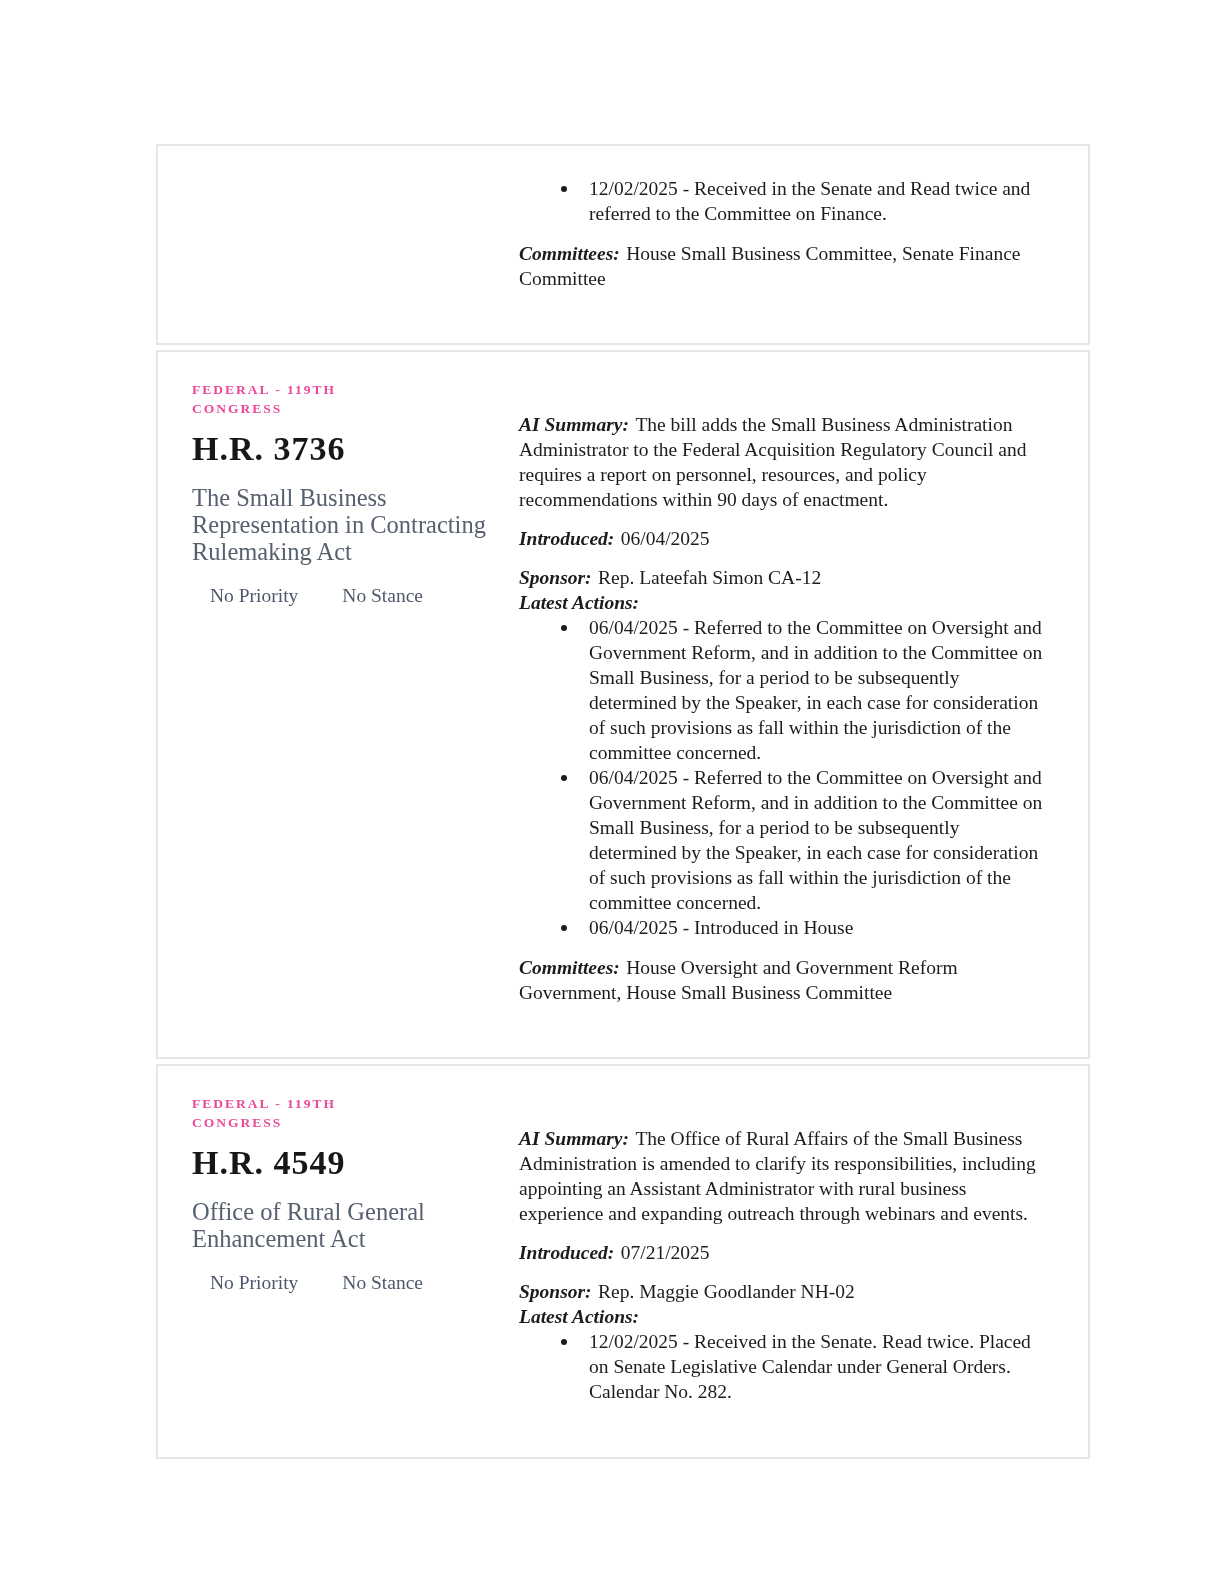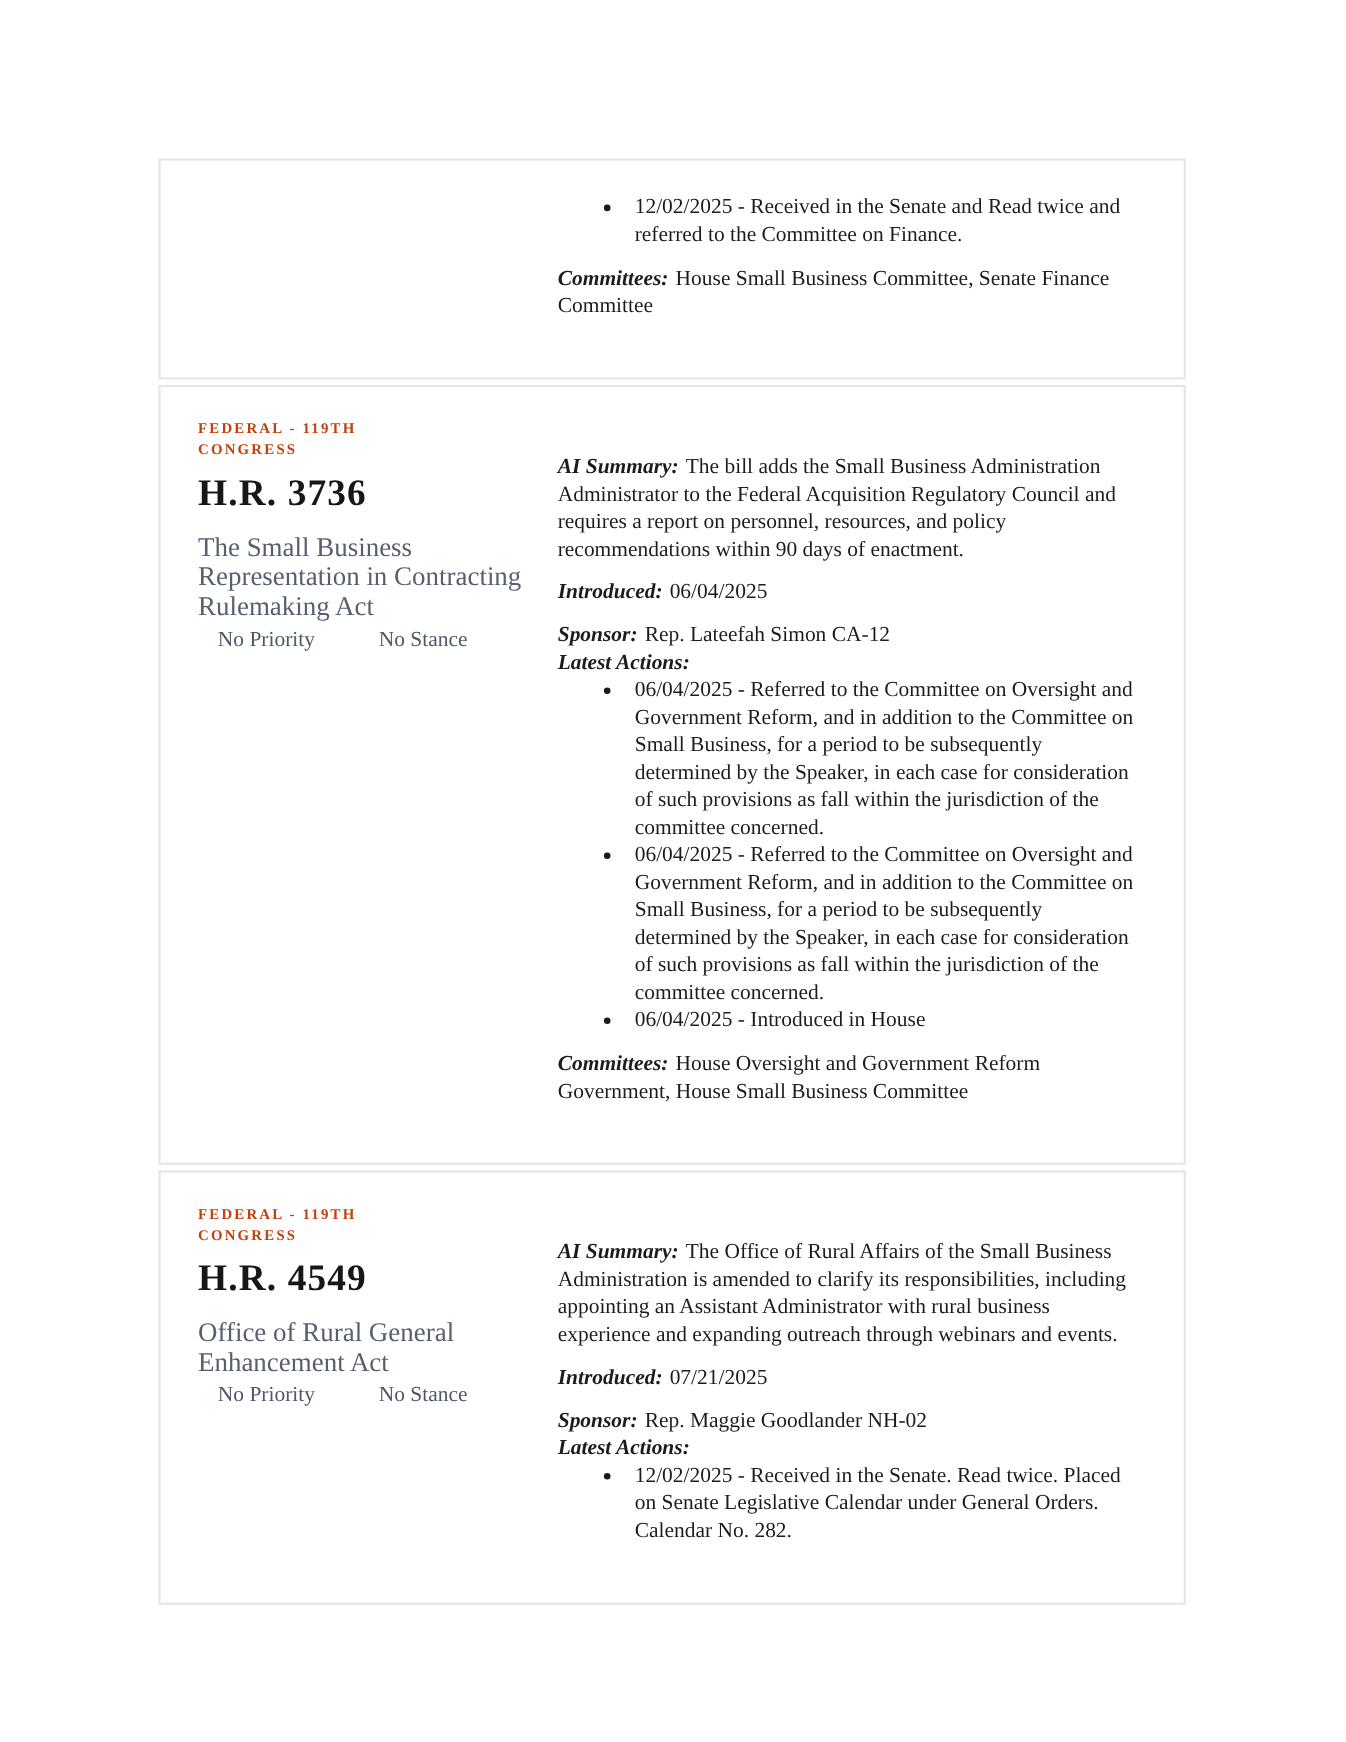--- a/index.html
+++ b/index.html
@@ -10,21 +10,21 @@
     color: #1c1c1c;
   }
   body {
     width: 1224px;
     height: 1584px;
     position: relative;
     overflow: hidden;
   }
   .card-stack {
     position: absolute;
-    left: 144px;
+    left: 156px;
     top: 144px;
     width: 934px;
     display: flex;
     flex-direction: column;
     gap: 5px;
   }
   .card {
     box-sizing: border-box;
     background: #ffffff;
     border: 2px solid #e5e5ea;
@@ -37,43 +37,43 @@
   .card.full-2 { min-height: 381px; }
 
   
   .col-left { box-sizing: border-box; }
   .jurisdiction {
     width: 212px;
     font-size: 13.5px;
     font-weight: bold;
     letter-spacing: 2px;
     line-height: 19px;
-    color: #c2410c;
+    color: #ec4899;
     text-transform: uppercase;
   }
   .bill-number {
     margin-top: 11px;
     font-size: 34px;
     line-height: 40px;
     letter-spacing: 1px;
     color: #171717;
     font-weight: bold;
   }
   .bill-title {
     margin-top: 15px;
     width: 302px;
     font-size: 24.5px;
     line-height: 27px;
     color: #57606f;
   }
   .badges {
-    margin-top: 6px;
+    margin-top: 20px;
     padding-left: 18px;
     display: flex;
-    gap: 58px;
+    gap: 44px;
     font-size: 19.5px;
     color: #4e586a;
   }
 
   
   .col-right {
     font-size: 19.5px;
     line-height: 25px;
     color: #1c1c1c;
   }

